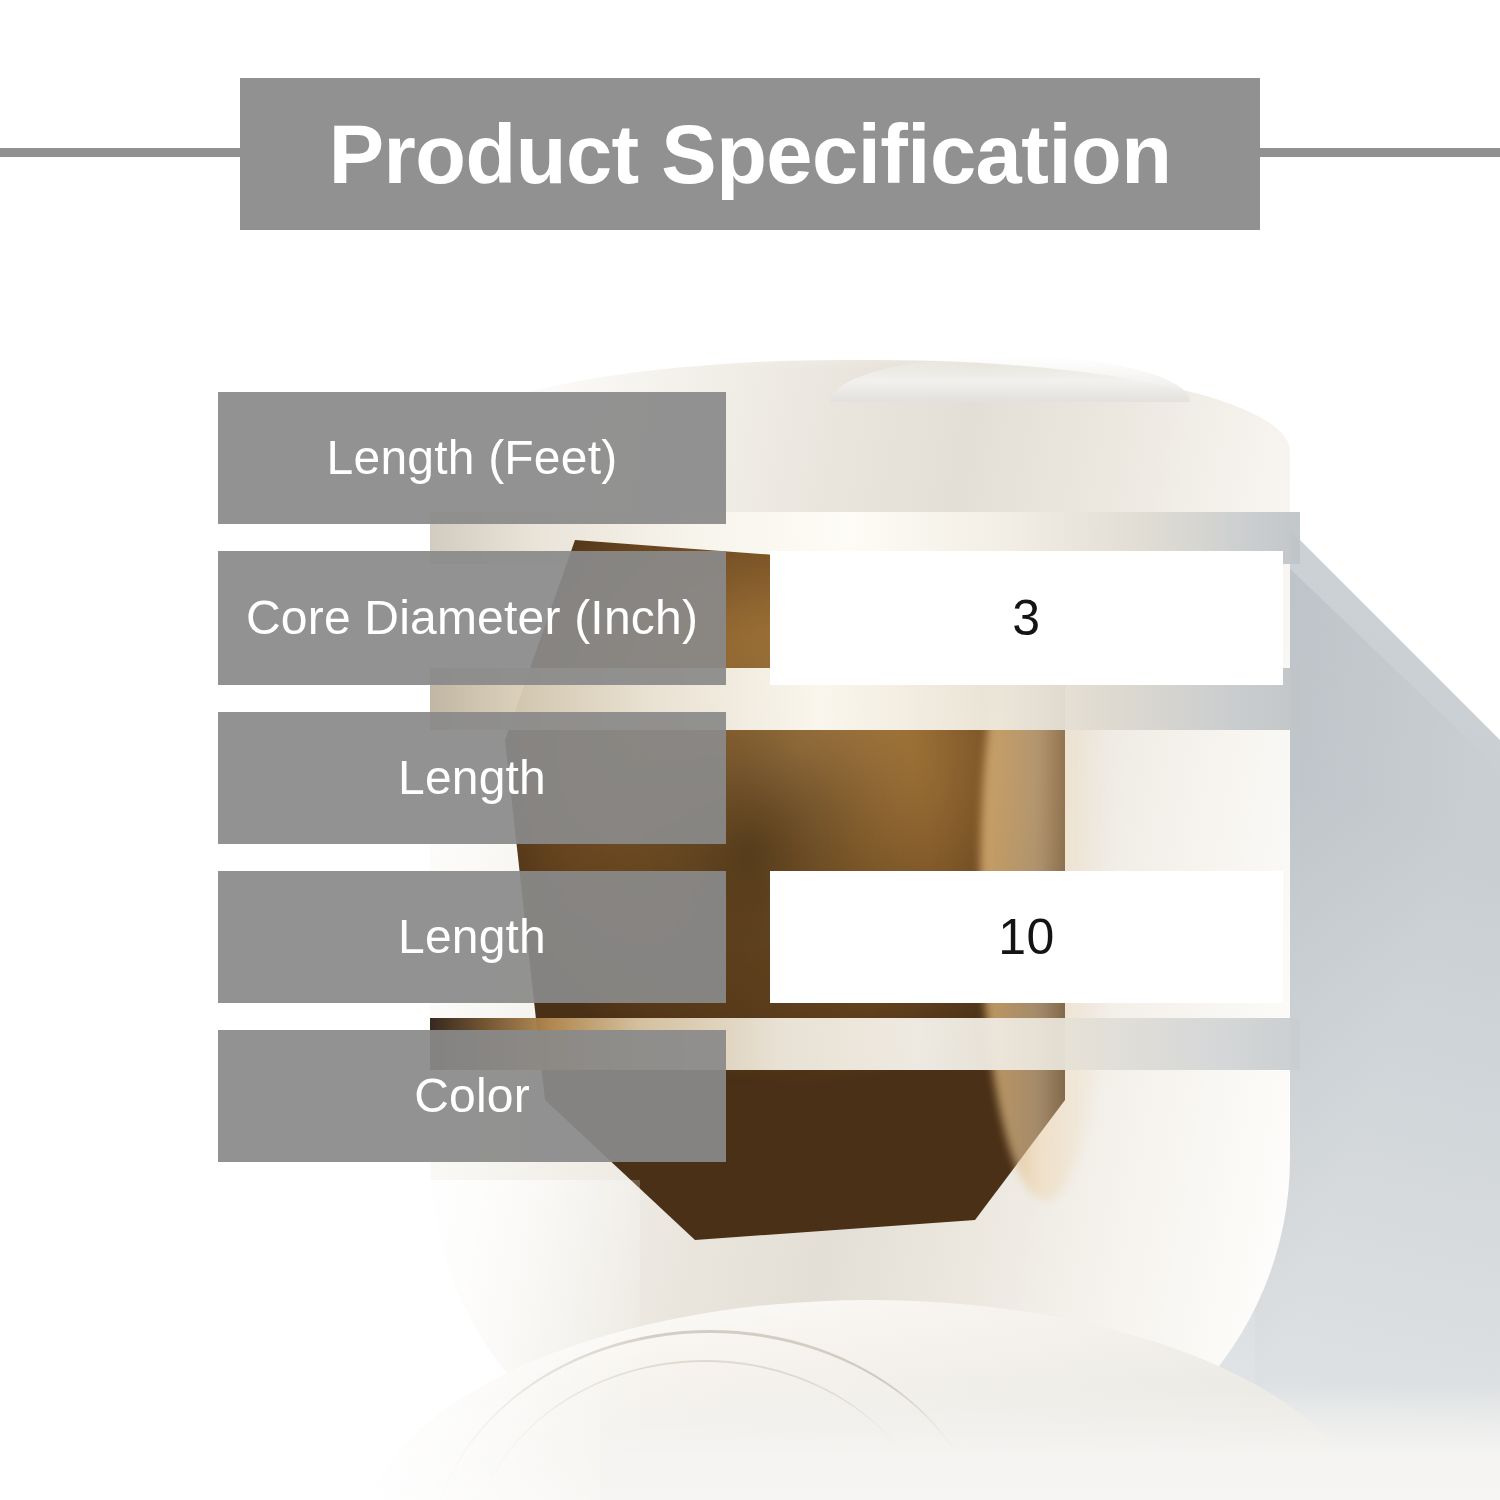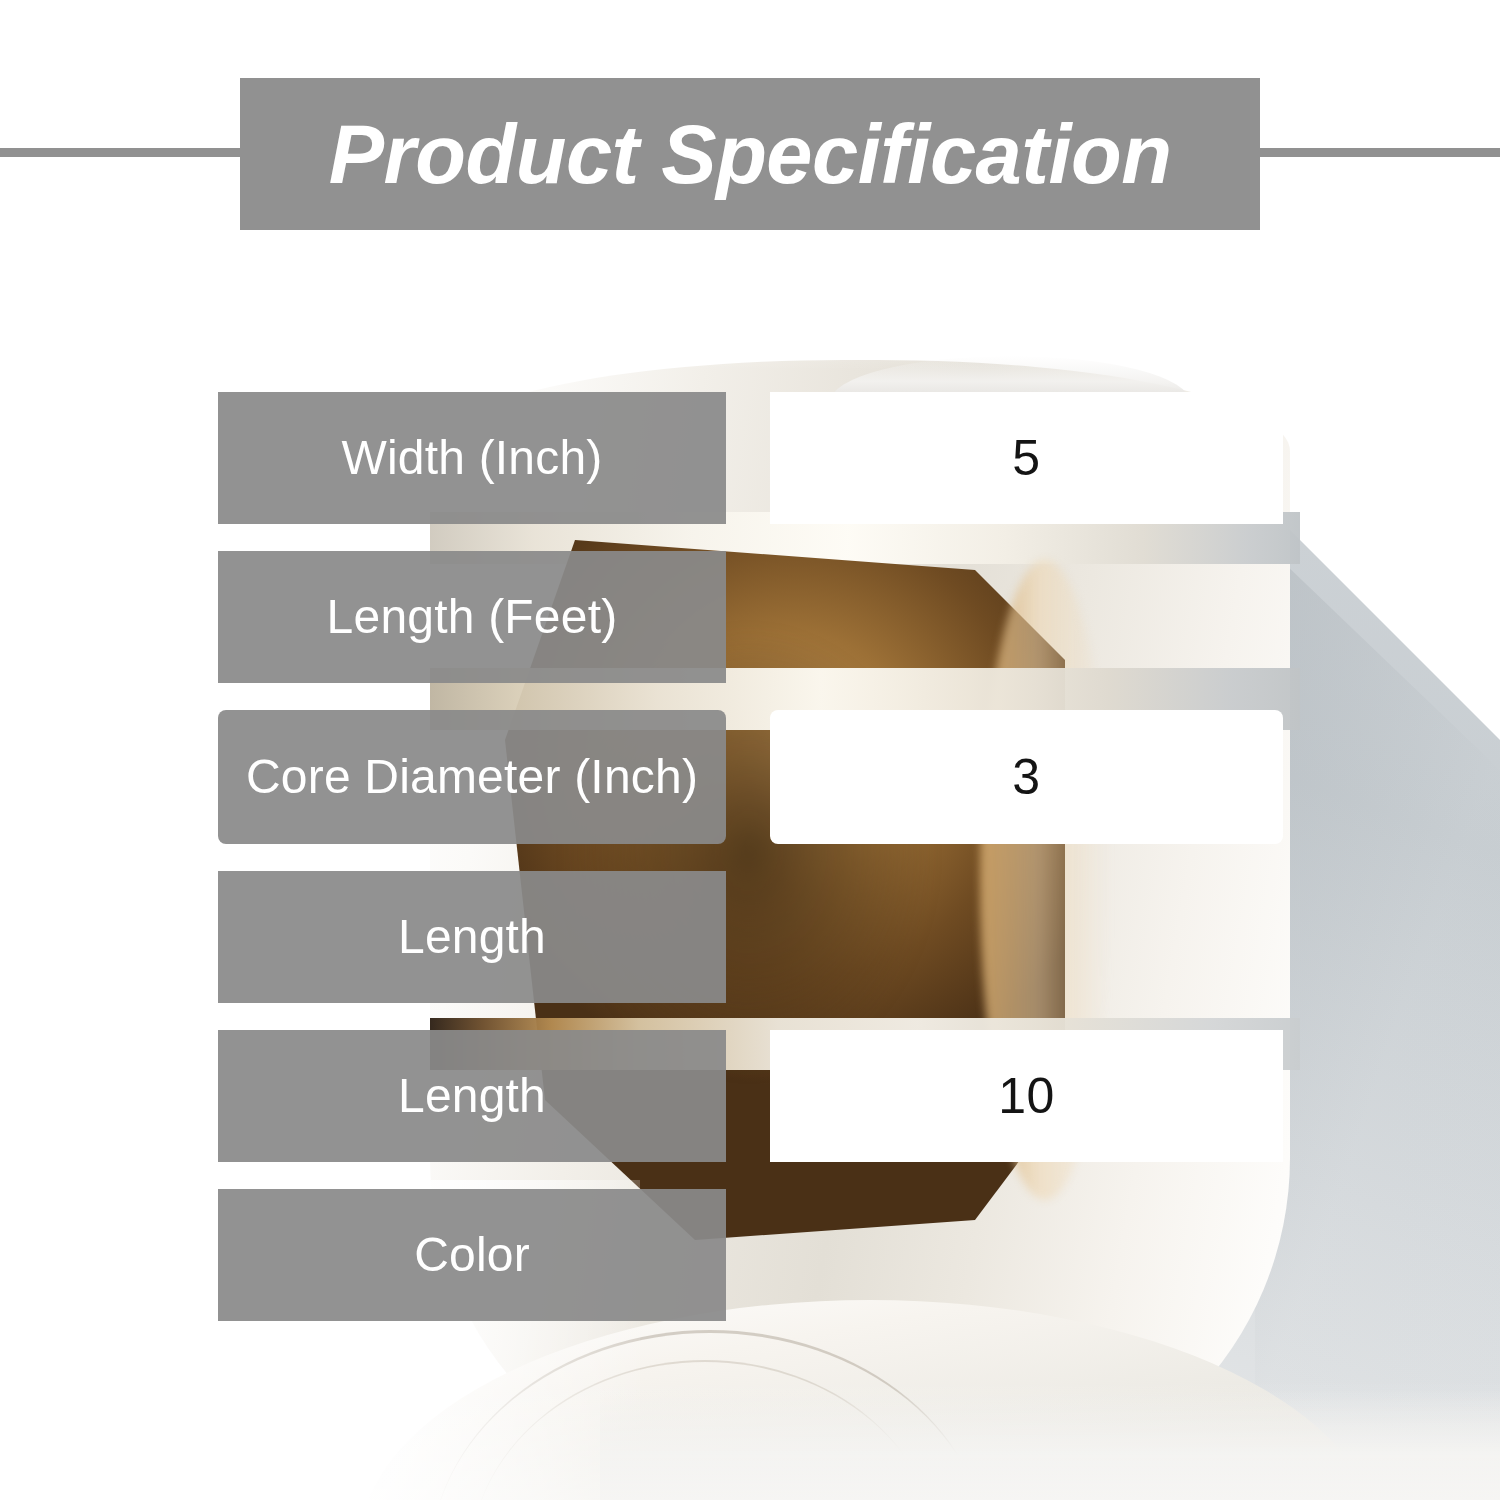--- a/index.html
+++ b/index.html
@@ -188,21 +188,20 @@
     background:#919191;
     display:flex;align-items:center;justify-content:center;
   }
   .header-title{
     color:#ffffff;
     font-size:83px;
     font-weight:700;
     letter-spacing:-0.5px;
     line-height:1;
     white-space:nowrap;
-    font-style:italic;
   }
 
   
   .spec-table{
     position:absolute;
     left:218px;top:392px;
     width:1065px;
   }
   .spec-row{
     position:relative;
@@ -243,21 +242,21 @@
   .spec-value-text{
     color:#141414;
     font-size:50px;
     font-weight:400;
     line-height:1.05;
     letter-spacing:0.5px;
   }
 
   
   .row-1 .spec-label,.row-1 .spec-value{min-height:132px;}
-  .row-3 .spec-label,.row-3 .spec-value{min-height:134px;border-radius:8px;}
+  .row-3 .spec-label,.row-3 .spec-value{min-height:134px;}
 </style>
 </head>
 <body>
 
 <div class="canvas">
 
   <div class="photo-layer">
     <div class="surface-wedge"></div>
     <div class="surface-wedge-shade"></div>
     <div class="roll-body"></div>
@@ -279,29 +278,20 @@
 
   <div class="header">
     <div class="header-rule"></div>
     <div class="header-banner">
       <span class="header-title">Product Specification</span>
     </div>
   </div>
 
   <div class="spec-table">
 
-    <div class="spec-row row-1">
-      <div class="spec-label">
-        <span class="spec-label-text">Width (Inch)</span>
-      </div>
-      <div class="spec-spacer"></div>
-      <div class="spec-value">
-        <span class="spec-value-text">5</span>
-      </div>
-    </div>
 
     <div class="spec-row row-2">
       <div class="spec-label">
         <span class="spec-label-text">Length (Feet)</span>
       </div>
       <div class="spec-spacer"></div>
     </div>
 
     <div class="spec-row row-3">
       <div class="spec-label">

